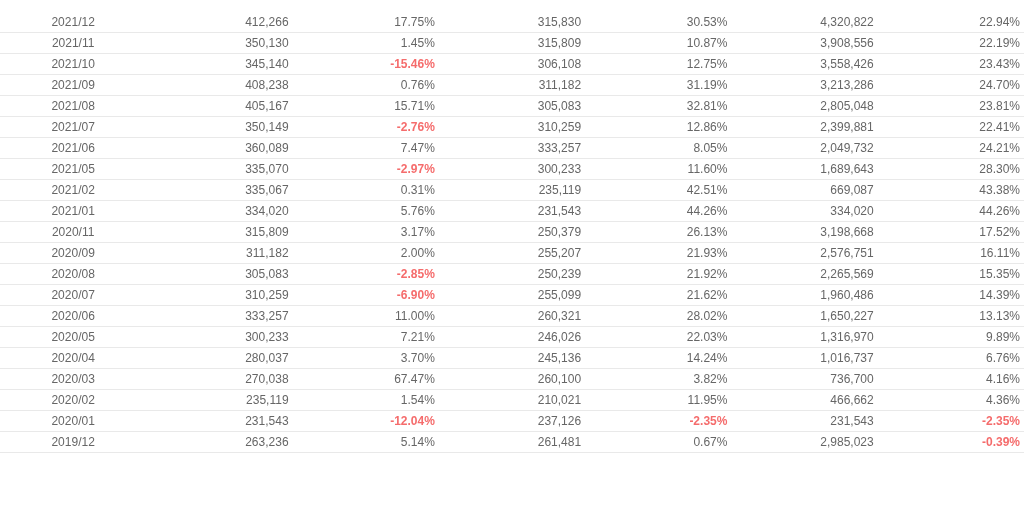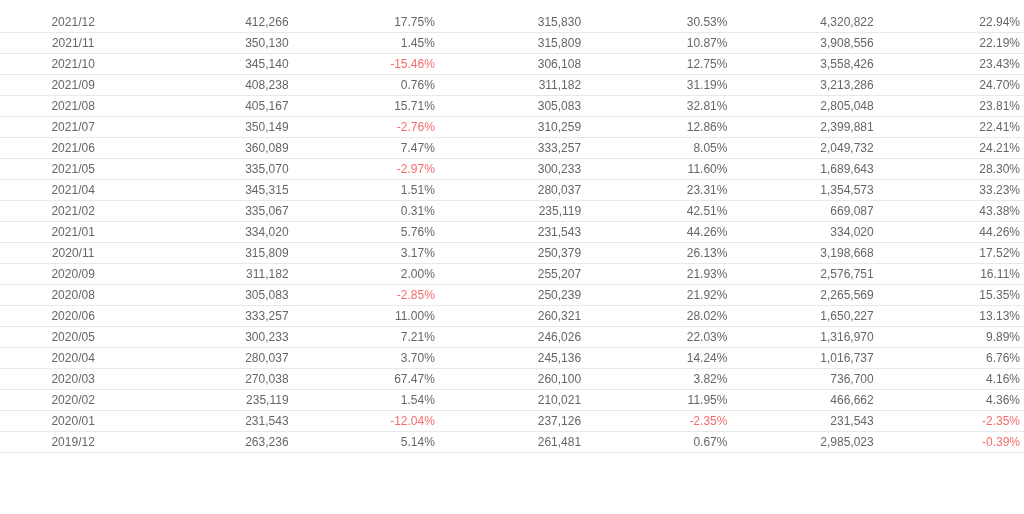--- a/index.html
+++ b/index.html
@@ -36,20 +36,21 @@
   }
   table.data-table td.date {
     text-align: center;
   }
   table.data-table td.num {
     text-align: right;
     padding-right: 4px;
   }
   table.data-table td.neg {
     color: var(--negative-color, #f56c6c);
+    font-weight: bold;
   }
 </style>
 </head>
 <body style="background: rgb(255, 255, 255);">
 
 <div class="table-wrap">
   <table class="data-table">
     <colgroup>
         <col style="width: 14.2857%;">
         <col style="width: 14.2857%;">
@@ -126,29 +127,20 @@
         <tr>
           <td class="date">2021/05</td>
           <td class="num">335,070</td>
           <td class="num neg">-2.97%</td>
           <td class="num">300,233</td>
           <td class="num">11.60%</td>
           <td class="num">1,689,643</td>
           <td class="num">28.30%</td>
         </tr>
         <tr>
-          <td class="date">2021/04</td>
-          <td class="num">345,315</td>
-          <td class="num">1.51%</td>
-          <td class="num">280,037</td>
-          <td class="num">23.31%</td>
-          <td class="num">1,354,573</td>
-          <td class="num">33.23%</td>
-        </tr>
-        <tr>
           <td class="date">2021/02</td>
           <td class="num">335,067</td>
           <td class="num">0.31%</td>
           <td class="num">235,119</td>
           <td class="num">42.51%</td>
           <td class="num">669,087</td>
           <td class="num">43.38%</td>
         </tr>
         <tr>
           <td class="date">2021/01</td>
@@ -180,20 +172,29 @@
         <tr>
           <td class="date">2020/08</td>
           <td class="num">305,083</td>
           <td class="num neg">-2.85%</td>
           <td class="num">250,239</td>
           <td class="num">21.92%</td>
           <td class="num">2,265,569</td>
           <td class="num">15.35%</td>
         </tr>
         <tr>
+          <td class="date">2020/07</td>
+          <td class="num">310,259</td>
+          <td class="num neg">-6.90%</td>
+          <td class="num">255,099</td>
+          <td class="num">21.62%</td>
+          <td class="num">1,960,486</td>
+          <td class="num">14.39%</td>
+        </tr>
+        <tr>
           <td class="date">2020/06</td>
           <td class="num">333,257</td>
           <td class="num">11.00%</td>
           <td class="num">260,321</td>
           <td class="num">28.02%</td>
           <td class="num">1,650,227</td>
           <td class="num">13.13%</td>
         </tr>
         <tr>
           <td class="date">2020/05</td>

